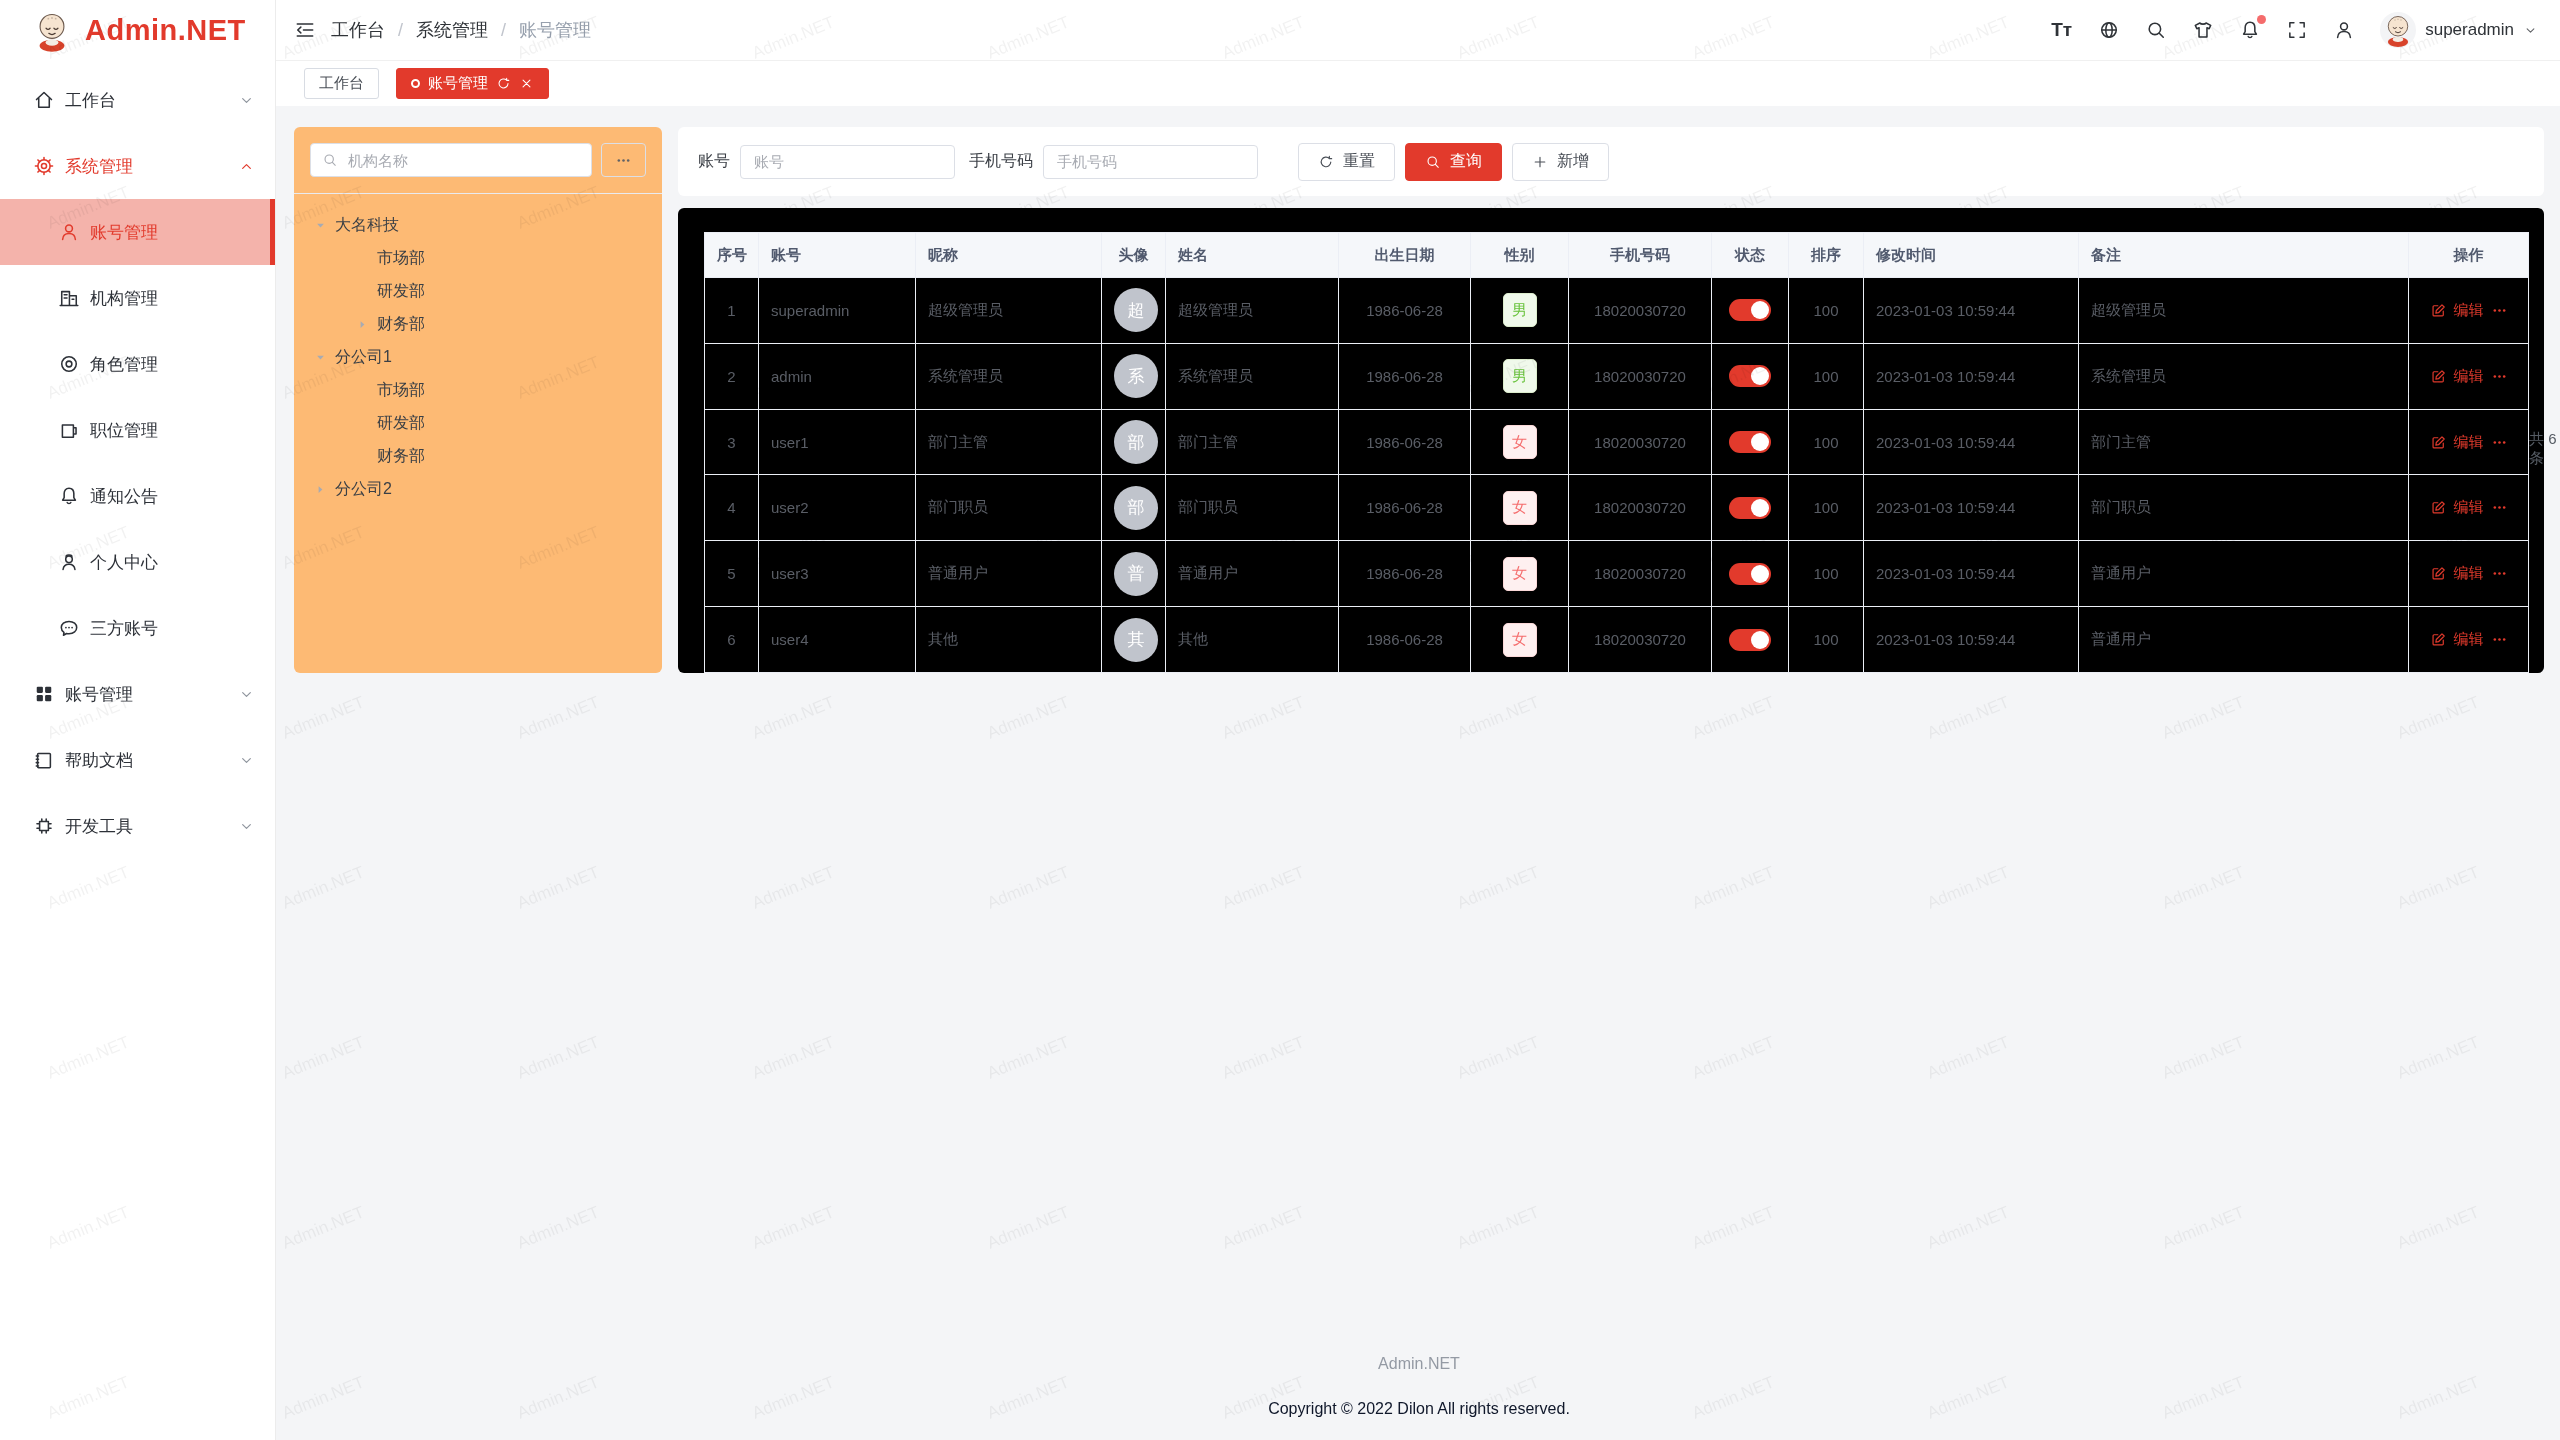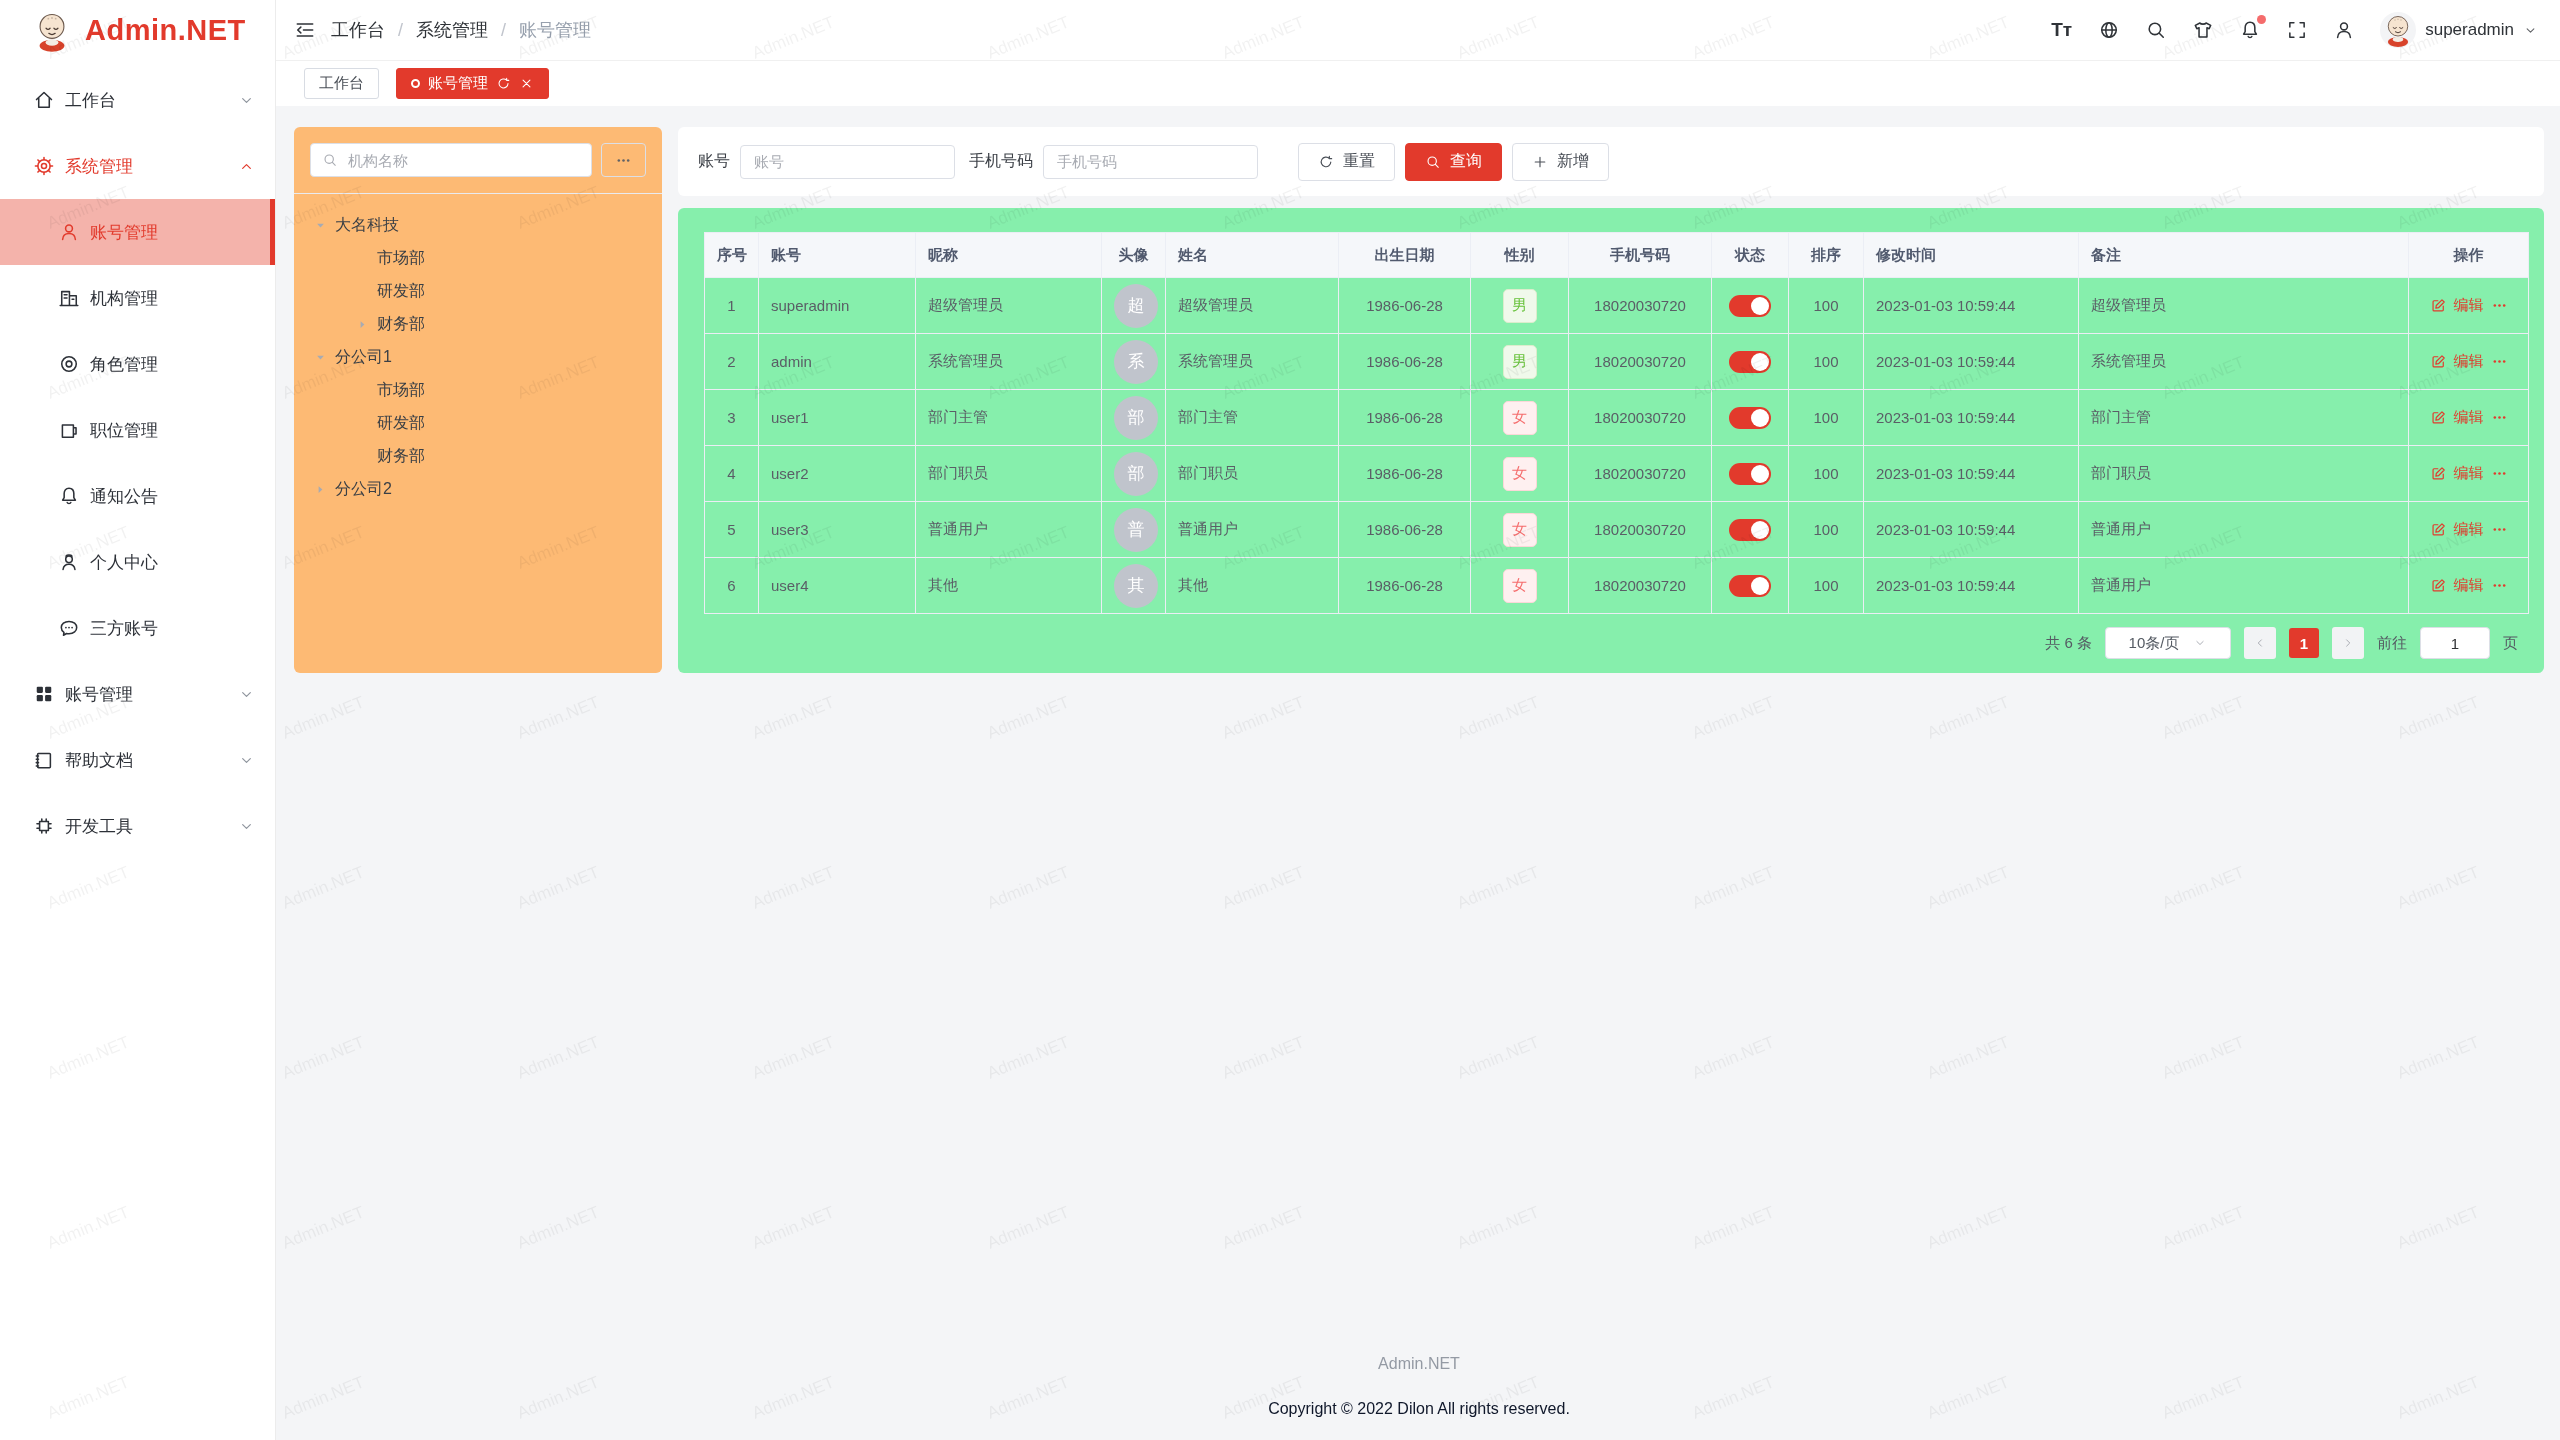--- a/index.html
+++ b/index.html
@@ -87,21 +87,21 @@
   .filter-card{height:69px;background:#fff;border-radius:6px;display:flex;align-items:center;
                padding:0 16px;gap:10px;flex:none}
   .f-label{font-size:16px;color:#3c4047;flex:none;margin-left:4px}
   .f-input{width:215px;flex:none}
   .gap28{width:20px}
   .btn{height:38px;padding:0 19px;border-radius:4px;border:1px solid var(--bd);background:#fff;
        color:#4a4f57;font-size:16px;display:inline-flex;align-items:center;gap:9px;cursor:pointer;flex:none}
   .btn .b-icon{width:16px;height:16px}
   .btn.primary{background:var(--red);border-color:var(--red);color:#fff}
 
-  .table-card{flex:1;background:#86efac;border-radius:6px;padding:24px 26px 0;display:flex;flex-direction:column;min-height:0}
+  .table-card{flex:1;background:#000000;border-radius:6px;padding:24px 26px 0;display:flex;flex-direction:row;min-height:0}
   table{width:100%;border-collapse:collapse;table-layout:fixed;font-size:15px;color:var(--txt2)}
   th,td{border:1px solid var(--tbl-bd);padding:0 12px;overflow:hidden;white-space:nowrap}
   thead th{background:#f5f7fa;height:45px;font-weight:600;color:#515a6e;text-align:left}
   tbody td{height:56px}
   th.c,td.c{text-align:center}
   .av{width:44px;height:44px;border-radius:50%;background:#c0c4cc;color:#fff;display:flex;
       align-items:center;justify-content:center;font-size:17px;margin:0 auto}
   .tag{display:inline-flex;align-items:center;justify-content:center;width:34px;height:34px;
        border-radius:5px;font-size:15px}
   .tag.male{color:var(--green);background:var(--green-bg);border:1px solid var(--green-bd)}

